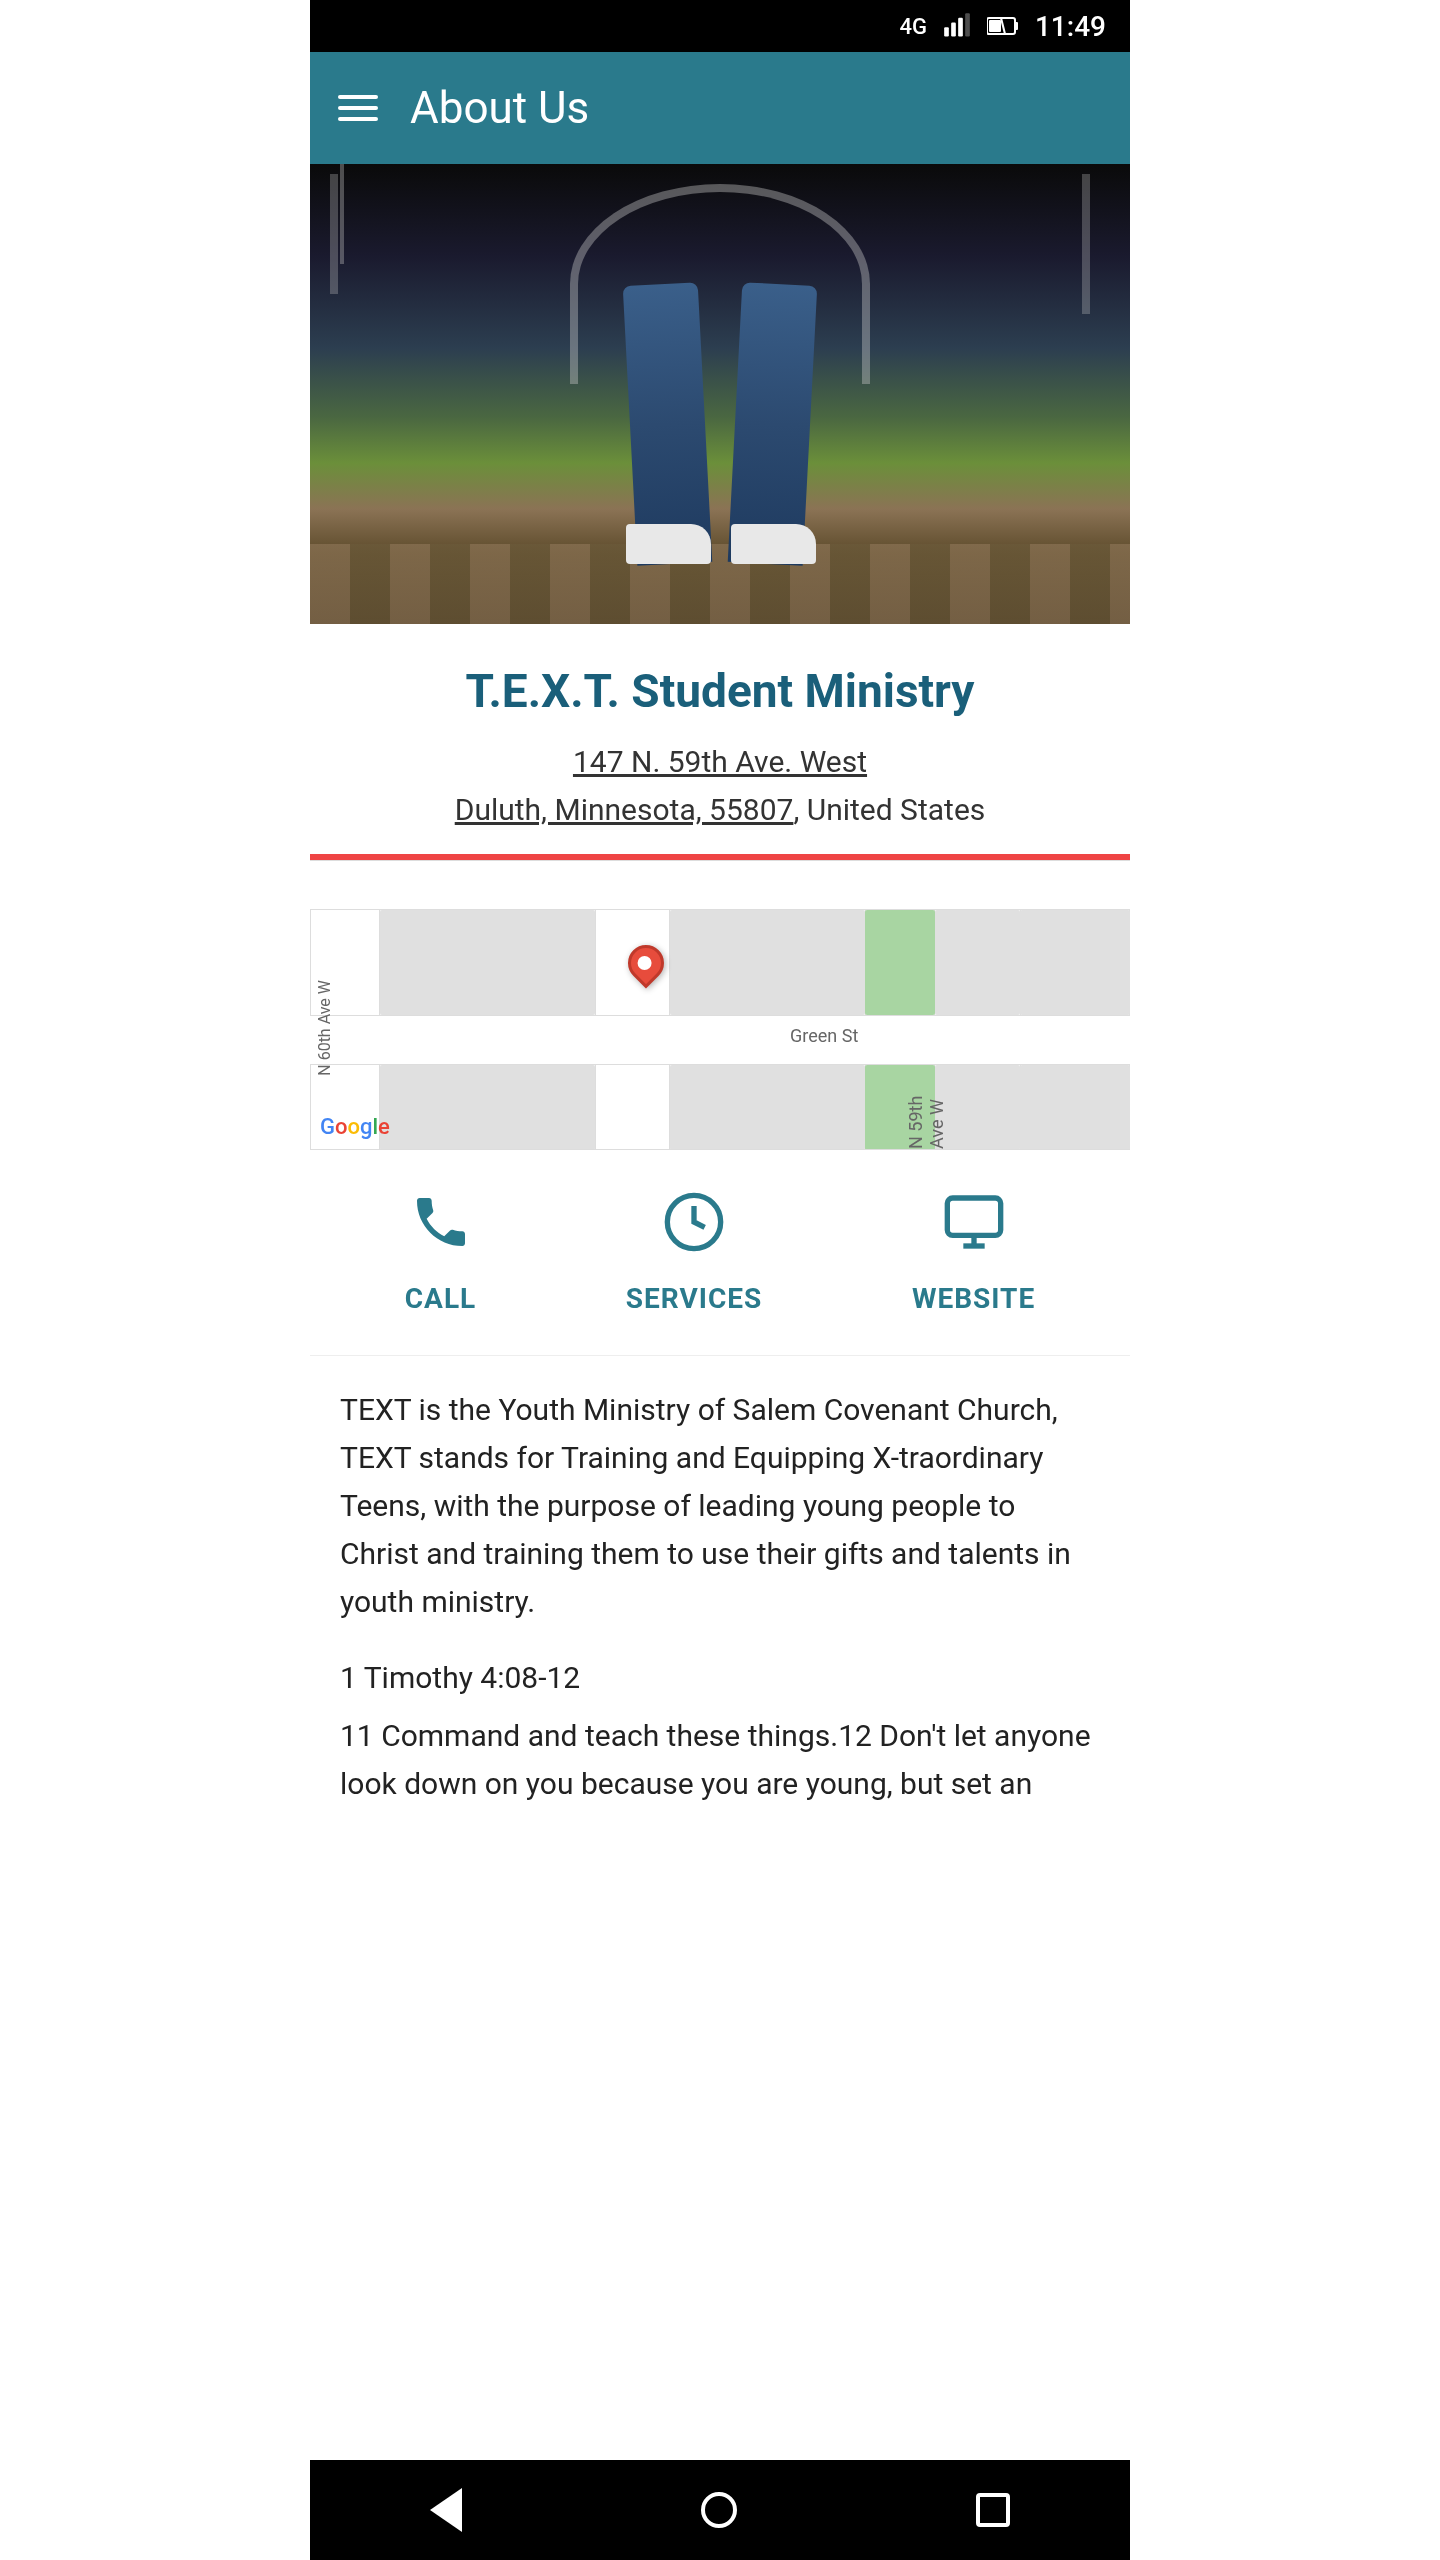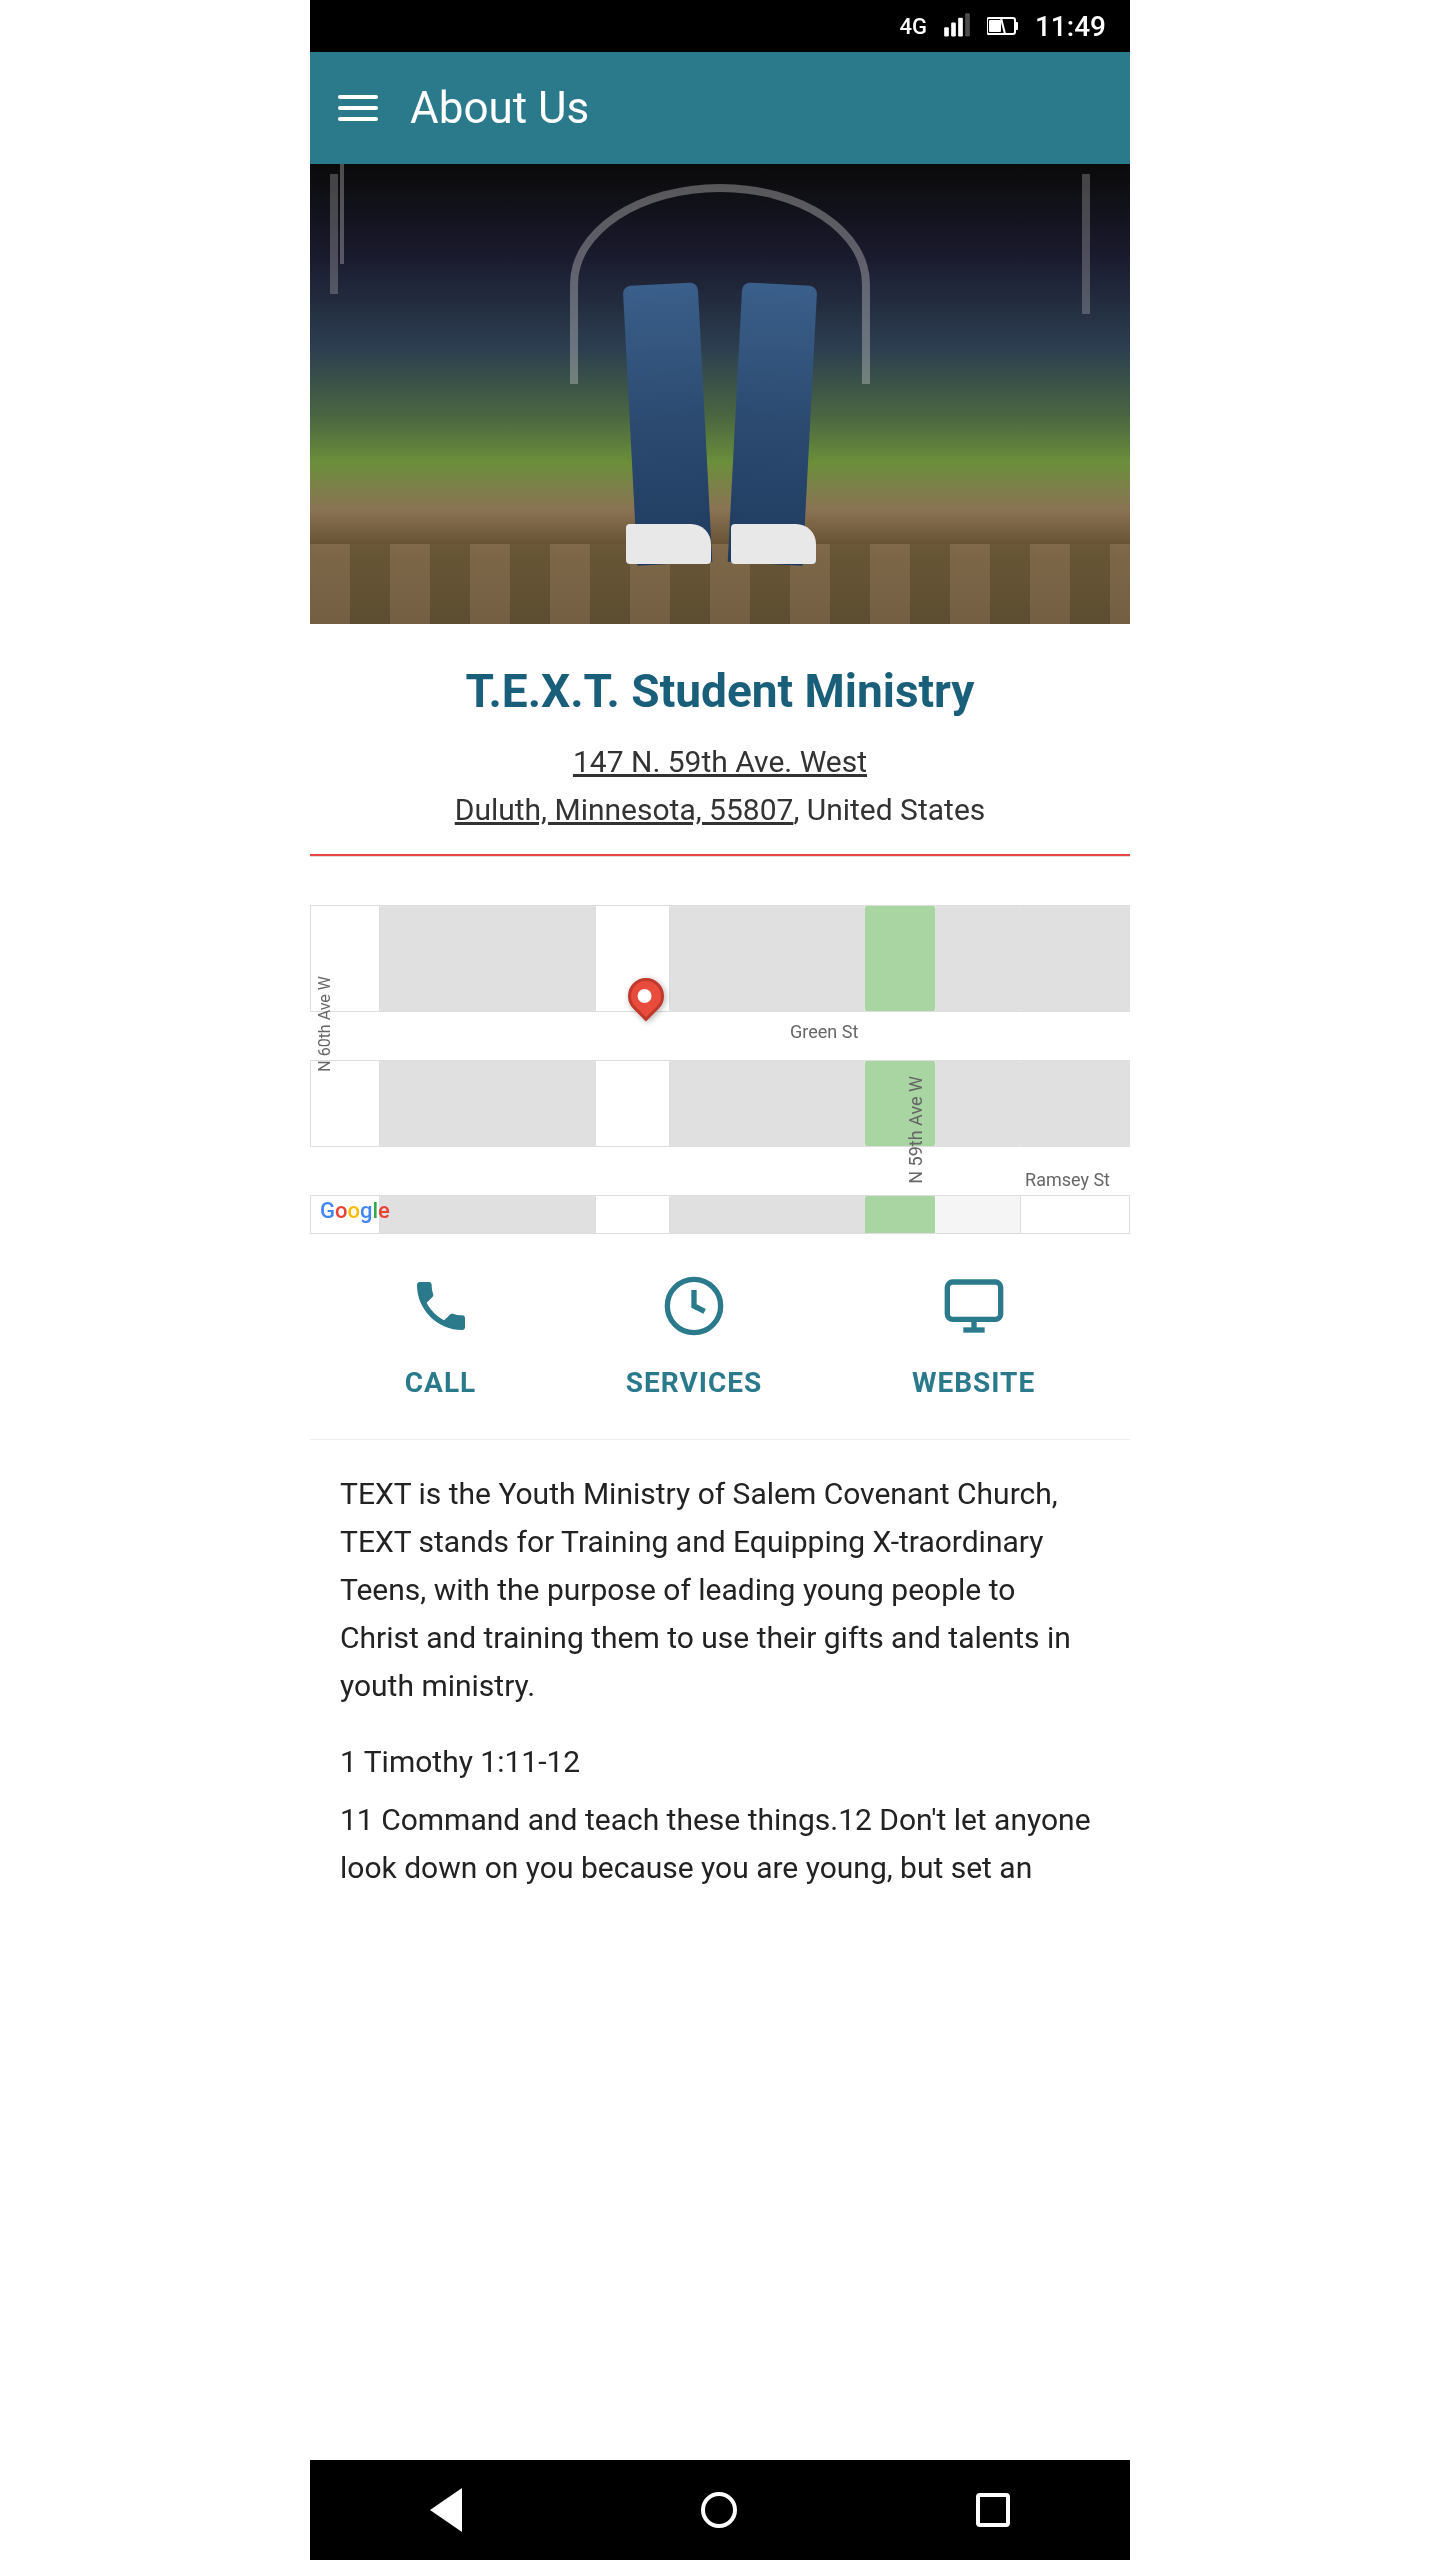--- a/index.html
+++ b/index.html
@@ -160,25 +160,25 @@
 
     .ministry-address {
       font-size: 30px;
       color: #333;
       line-height: 1.6;
     }
 
     
     .map-container {
       width: 100%;
-      height: 380px;
+      height: 296px;
       background: #e8e8e8;
       position: relative;
       overflow: hidden;
-      border-top: 2px solid #ef4444;
+      border-top: 6px solid #ef4444;
       border-bottom: 1px solid #ddd;
     }
 
     
     .map-grid {
       position: absolute;
       top: 0; left: 0; right: 0; bottom: 0;
       background: #f5f5f5;
     }
 
@@ -475,21 +475,21 @@
         <line x1="8" y1="21" x2="16" y2="21"></line>
         <line x1="12" y1="17" x2="12" y2="21"></line>
       </svg>
     </div>
     <span class="btn-label">WEBSITE</span>
   </a>
 </div>
 
 <div class="description">
   <p>TEXT is the Youth Ministry of Salem Covenant Church, TEXT stands for Training and Equipping X-traordinary Teens, with the purpose of leading young people to Christ and training them to use their gifts and talents in youth ministry.</p>
-  <p class="scripture-ref">1 Timothy 1:11-12</p>
+  <p class="scripture-ref">1 Timothy 4:08-12</p>
   <p>11 Command and teach these things.12 Don't let anyone look down on you because you are young, but set an</p>
 </div>
 
 <div style="height: 120px;"></div>
 
 <div class="bottom-nav">
   <div class="nav-btn">
     <div class="nav-back"></div>
   </div>
   <div class="nav-btn">

